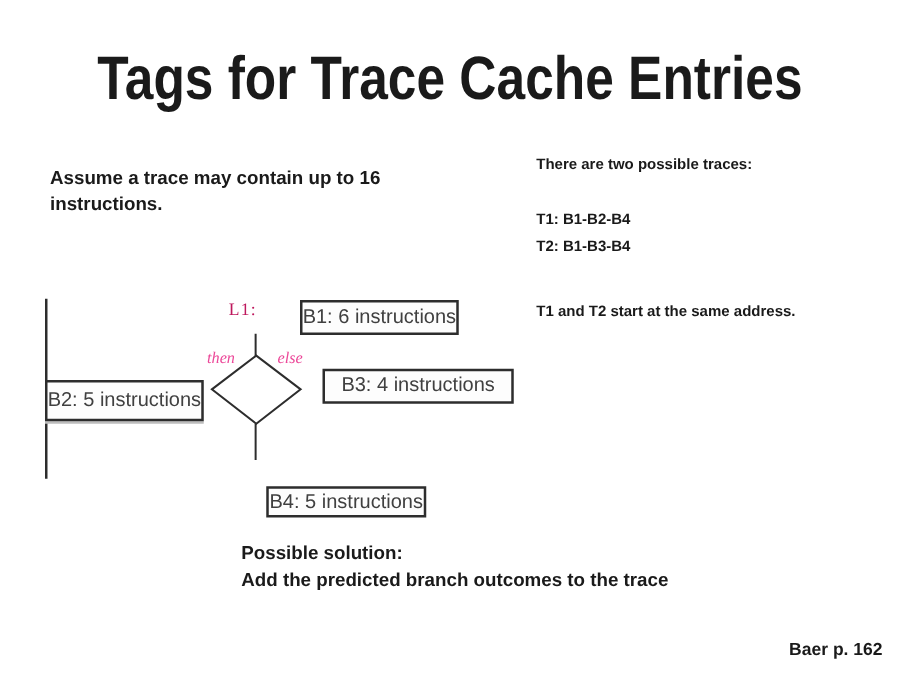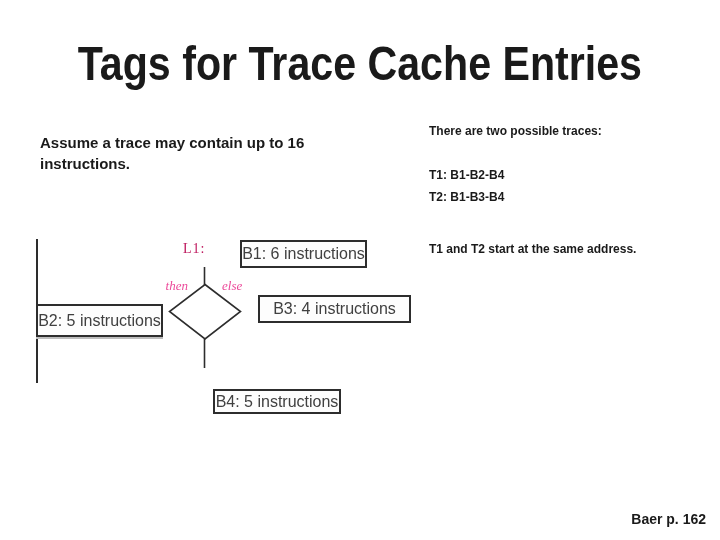--- a/index.html
+++ b/index.html
@@ -64,16 +64,20 @@
     </svg>
     <div class="entry-label">L1:</div>
     <div class="dbox b1">B1: 6 instructions</div>
     <div class="branch then">then</div>
     <div class="branch else">else</div>
     <div class="dbox b2">B2: 5 instructions</div>
     <div class="dbox b3">B3: 4 instructions</div>
     <div class="dbox b4">B4: 5 instructions</div>
   </div>
 
+  <div class="solution">
+    <div>Possible solution:</div>
+    <div>Add the predicted branch outcomes to the trace</div>
+  </div>
 
   <div class="footer">Baer p. 162</div>
 
 </div>
 
 </body></html>

